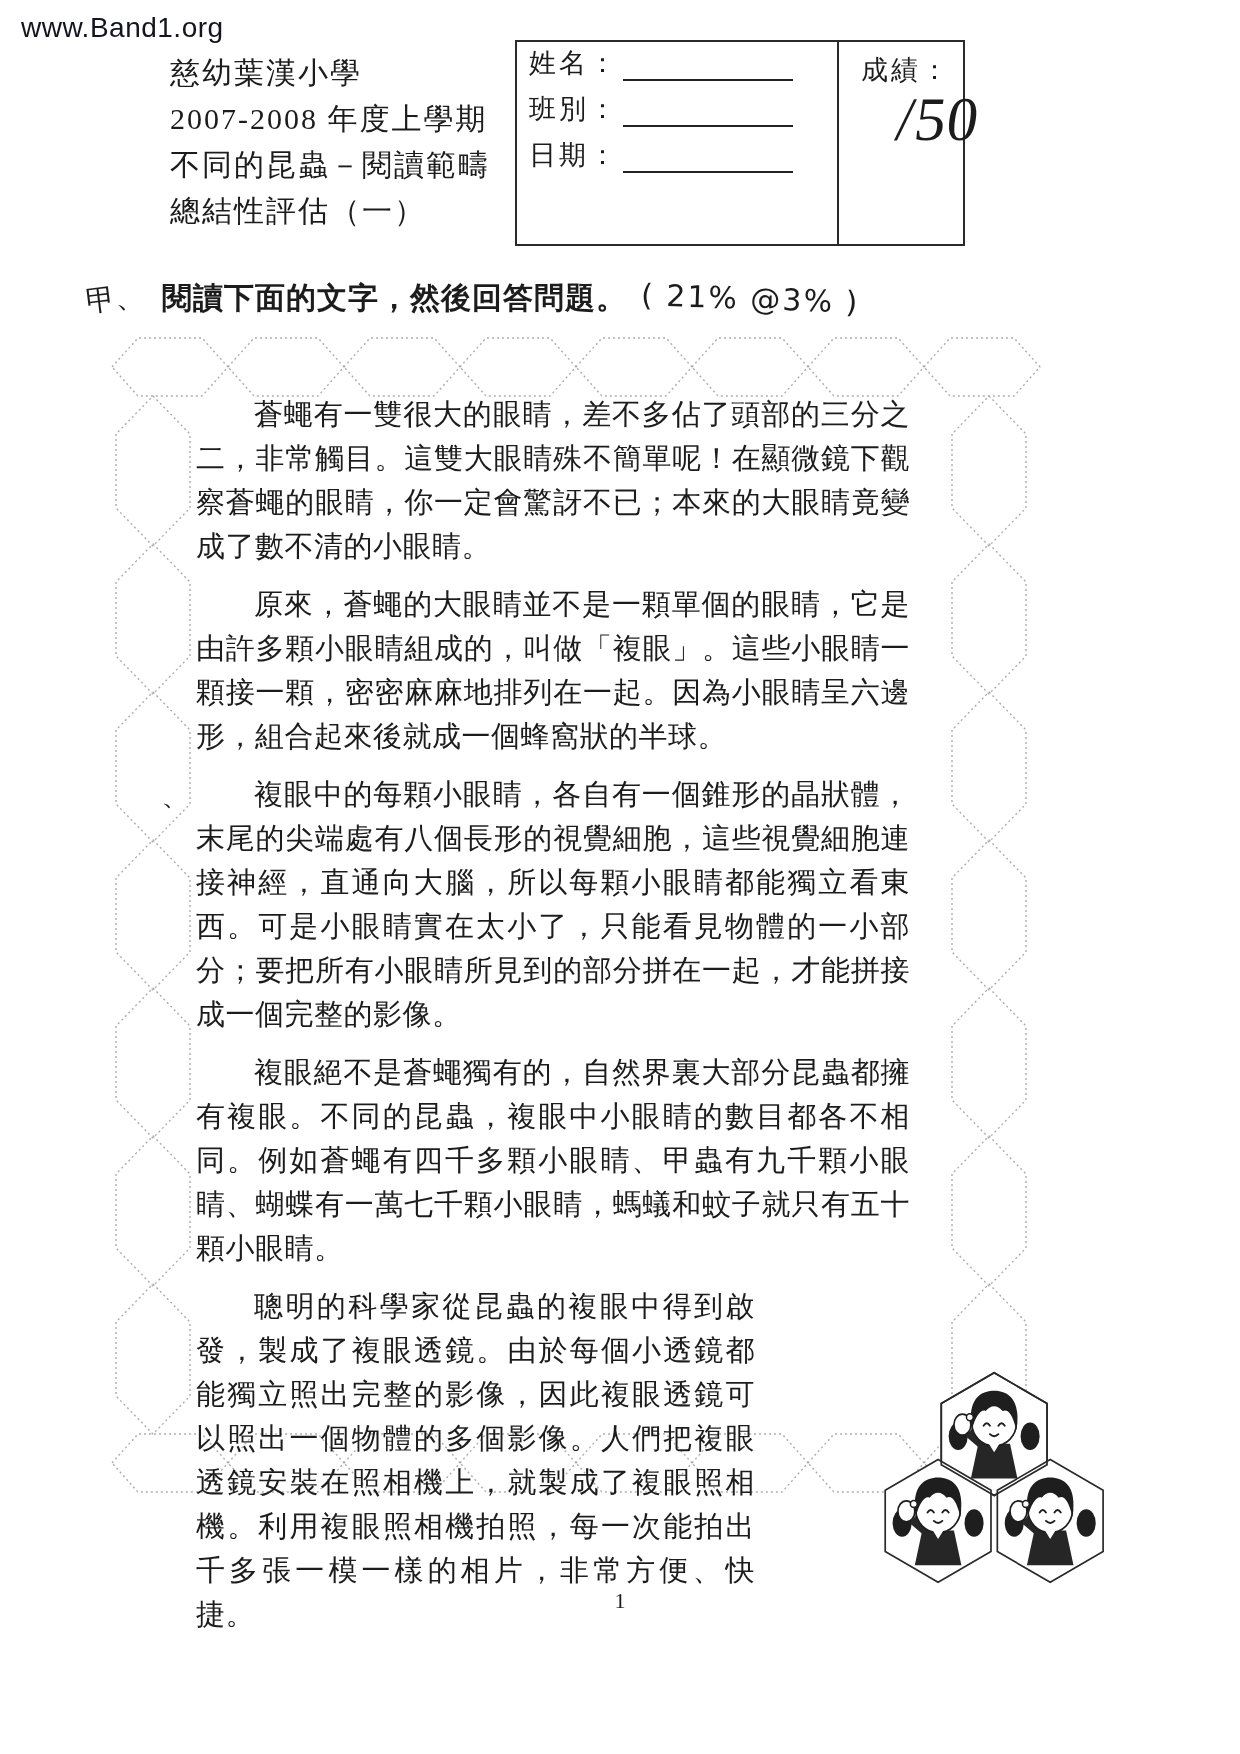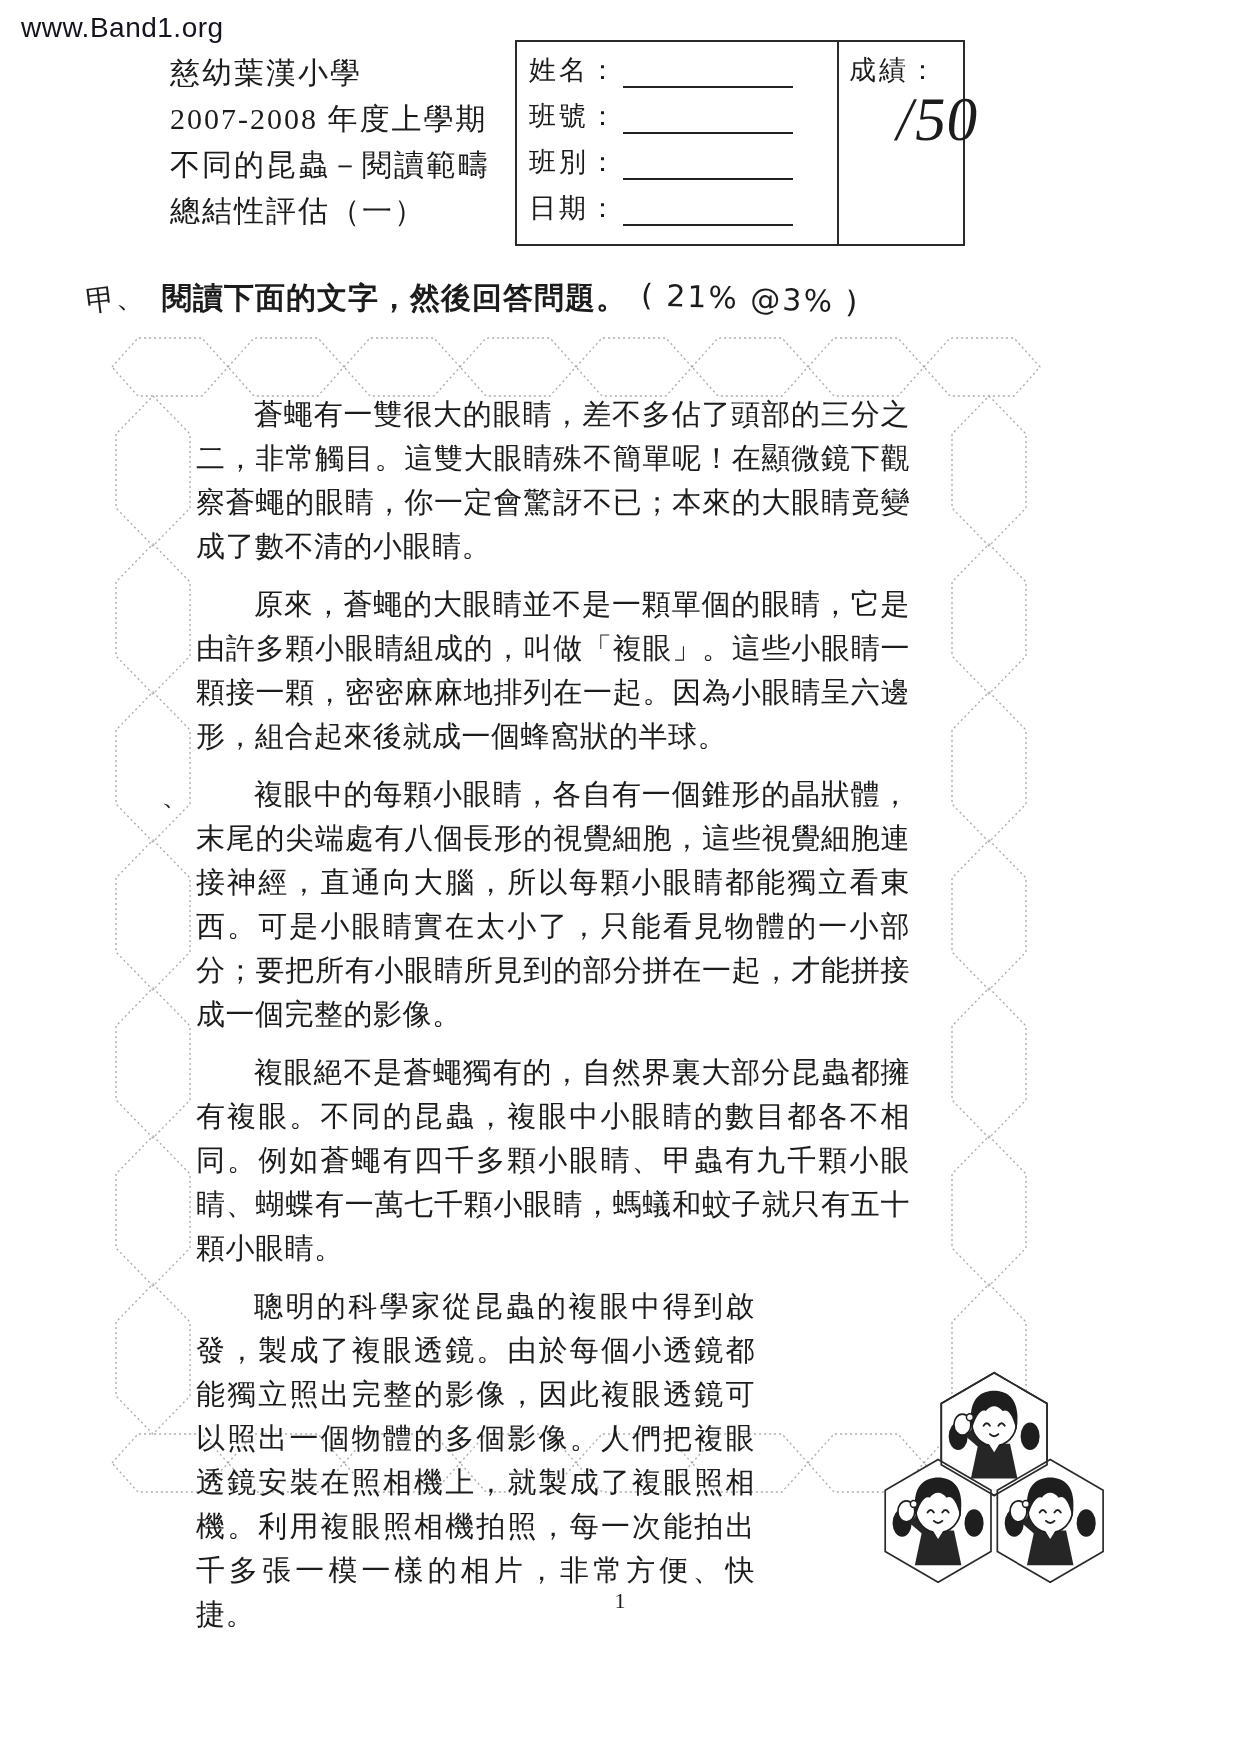--- a/index.html
+++ b/index.html
@@ -17,24 +17,24 @@
   }
 
   
   .school-header{left:170px;top:50px;font-size:30px;line-height:46px;letter-spacing:2px;}
 
   
   .info-box{
     left:515px;top:40px;width:450px;height:206px;border:2px solid #2a2a2a;
     display:flex;box-sizing:border-box;
   }
-  .info-left{width:322px;border-right:2px solid #2a2a2a;box-sizing:border-box;padding:10px 0 0 12px;}
+  .info-left{width:322px;border-right:2px solid #2a2a2a;box-sizing:border-box;padding:3px 0 0 12px;}
   .info-row{height:46px;font-size:27px;letter-spacing:3px;white-space:nowrap;}
   .blank-line{display:inline-block;width:170px;border-bottom:2px solid #222;height:1.05em;vertical-align:bottom;margin-left:4px;}
-  .info-right{flex:1;position:relative;padding:10px 0 0 10px;box-sizing:border-box;}
+  .info-right{flex:1;position:relative;padding:10px 0 0 22px;box-sizing:border-box;}
   .score-label{font-size:27px;letter-spacing:3px;}
   .score-value{
     position:absolute;top:42px;left:58px;font-size:62px;font-weight:500;
     transform:skewX(-8deg);letter-spacing:1px;
   }
 
   
   .question-line{left:86px;top:278px;width:800px;white-space:nowrap;}
   .section-marker{
     display:inline-block;font-size:29px;transform:rotate(-7deg);
@@ -119,23 +119,20 @@
   <div>不同的昆蟲－閱讀範疇</div>
   <div>總結性評估（一）</div>
 </div>
 
 <div class="abs info-box">
   <div class="info-left">
     <div class="info-row">
       <span>姓名：</span><span class="blank-line"></span>
     </div>
     <div class="info-row">
-      <span>班號：</span><span class="blank-line"></span>
-    </div>
-    <div class="info-row">
       <span>班別：</span><span class="blank-line"></span>
     </div>
     <div class="info-row">
       <span>日期：</span><span class="blank-line"></span>
     </div>
   </div>
   <div class="info-right">
     <span class="score-label">成績：</span>
     <span class="score-value">/50</span>
   </div>

